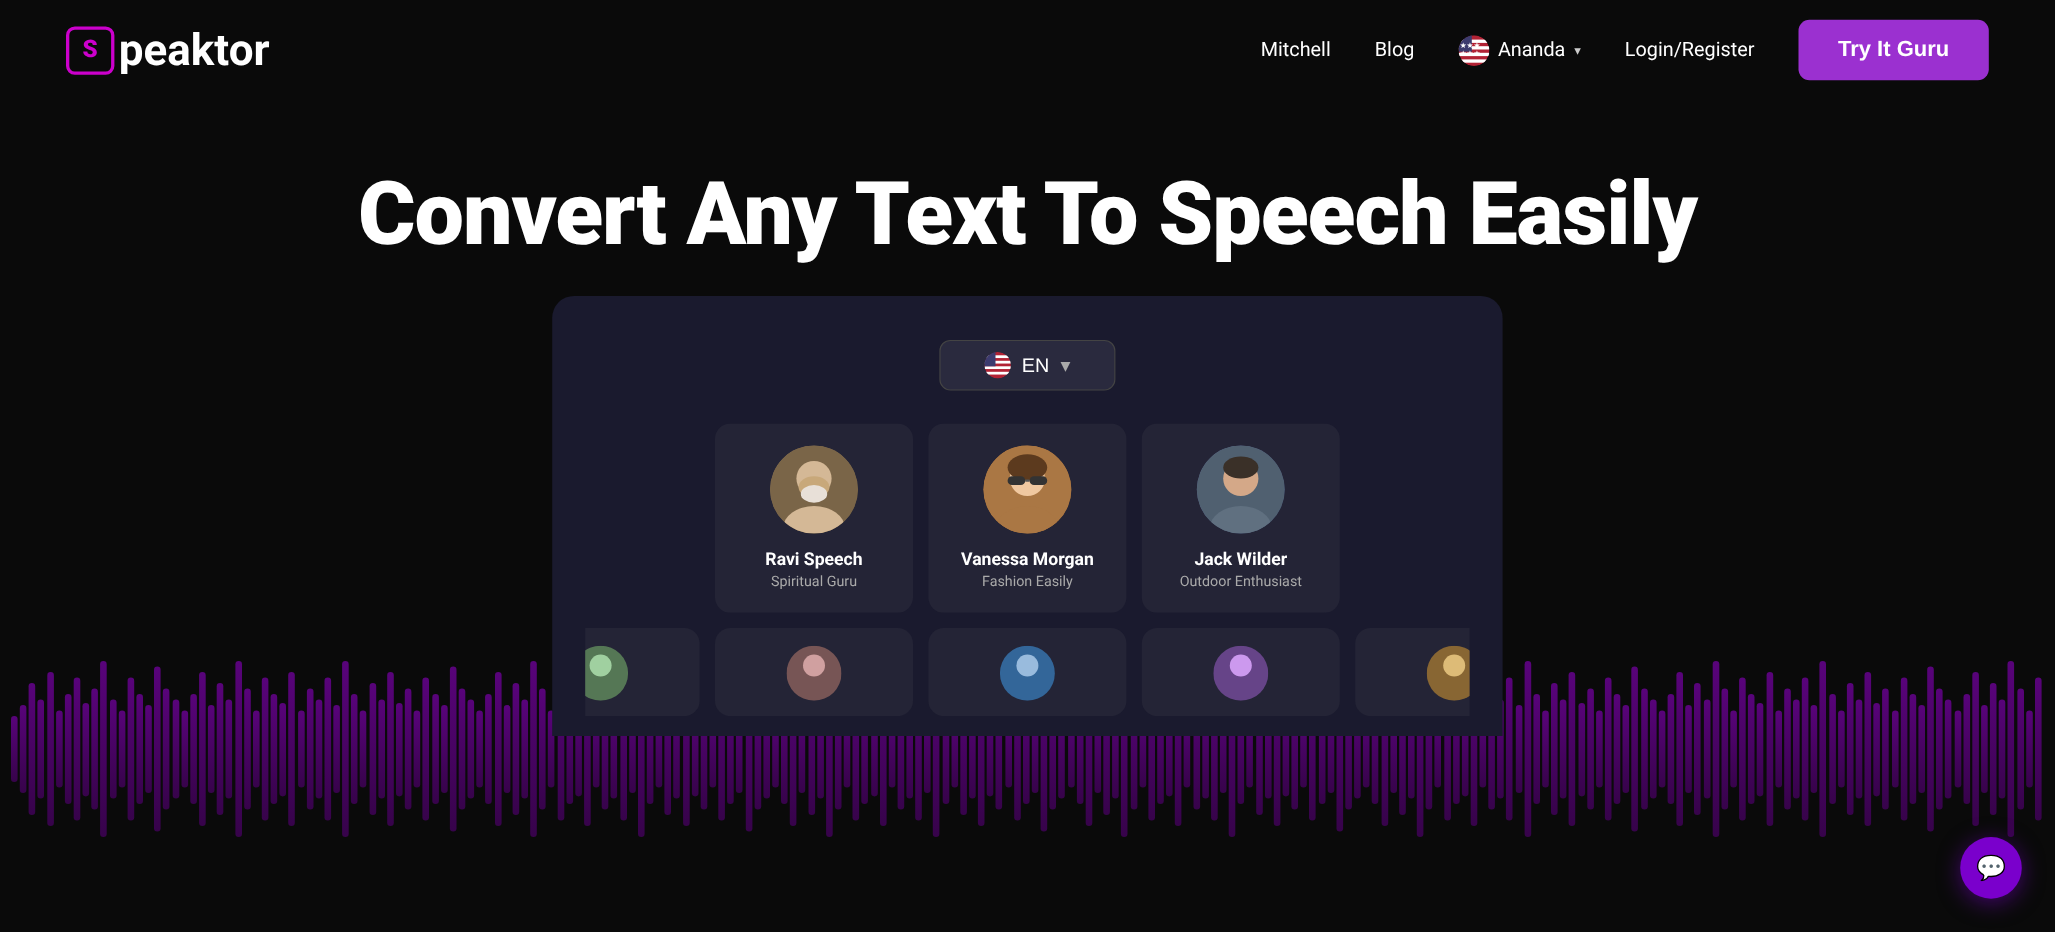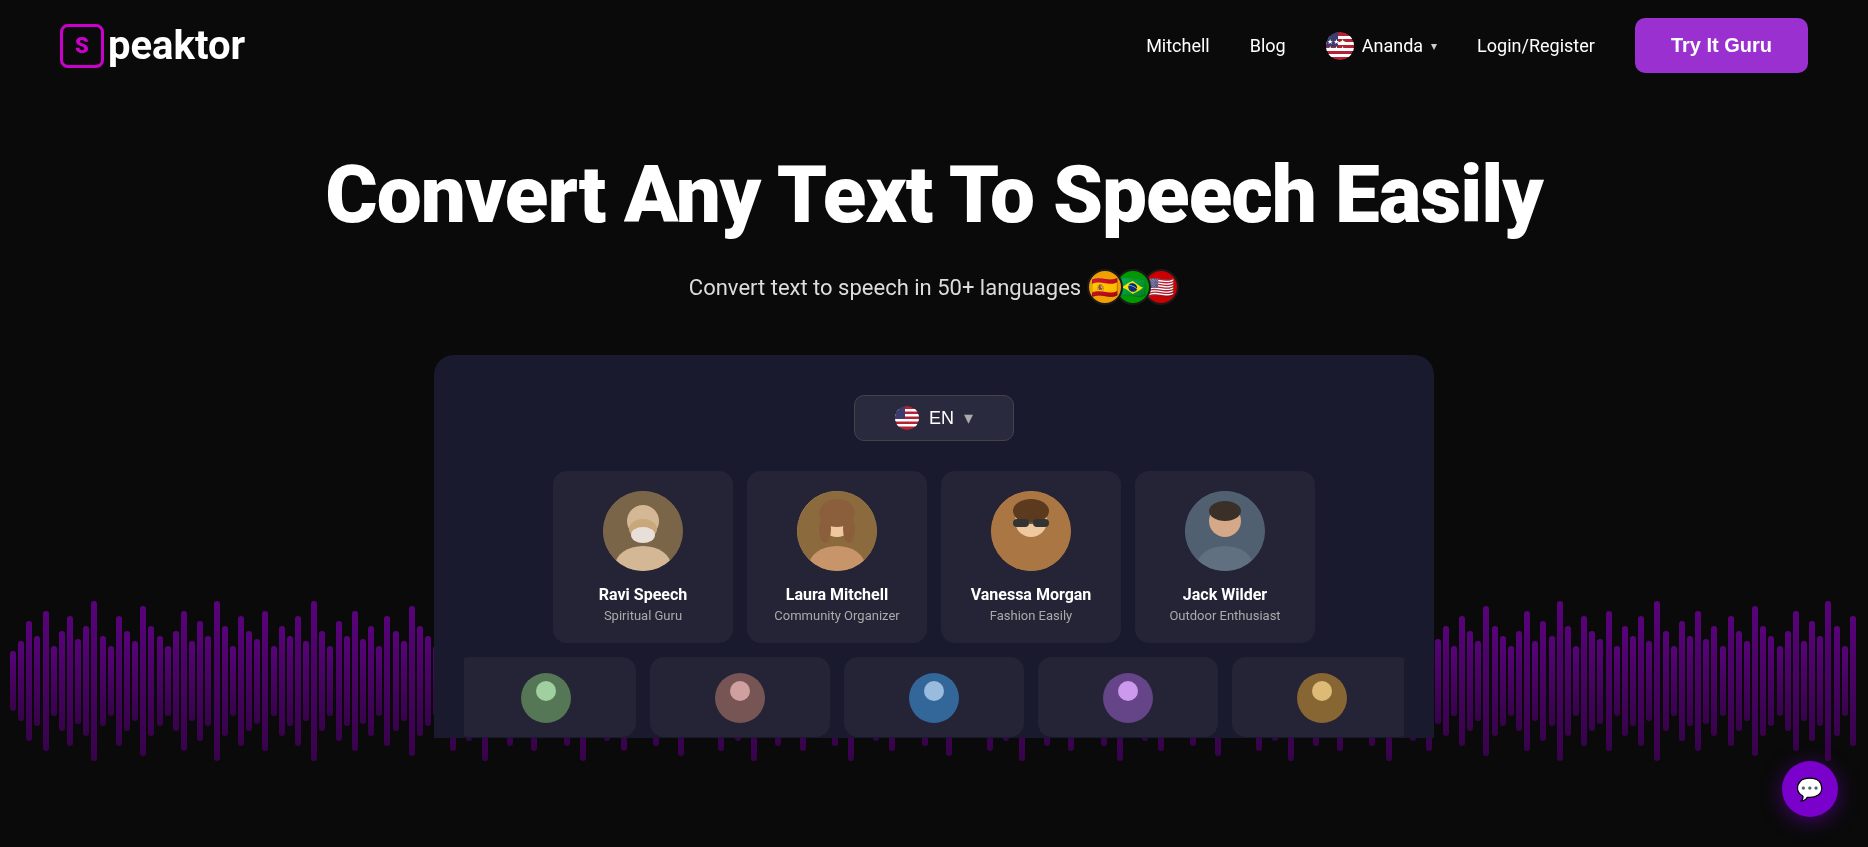--- a/index.html
+++ b/index.html
@@ -159,24 +159,24 @@
       background: linear-gradient(to top, #4a0066, #7a00aa);
       border-radius: 3px;
       opacity: 0.7;
     }
 
     
     .app-mockup {
       position: relative;
       z-index: 5;
       margin: 0 auto;
-      width: 1000px;
+      width: 864px;
       background: #1a1a2e;
       border-radius: 20px 20px 0 0;
-      padding: 40px 30px 1px;
+      padding: 40px 30px 18px;
       min-height: 380px;
     }
 
     .lang-dropdown {
       display: flex;
       align-items: center;
       justify-content: center;
       margin: 0 auto 30px;
       width: 160px;
     }
@@ -554,28 +554,20 @@
       <div class="wave-bar" style="height: 90px;"></div>
       <div class="wave-bar" style="height: 160px;"></div>
       <div class="wave-bar" style="height: 110px;"></div>
       <div class="wave-bar" style="height: 70px;"></div>
       <div class="wave-bar" style="height: 130px;"></div>
   </div>
 
   <div class="hero">
     <h1 class="hero-title">Convert Any Text To Speech Easily</h1>
 
-    <div class="hero-subtitle">
-      <span>Convert text to speech in 50+ languages</span>
-      <div class="flag-stack">
-        <div class="flag-circle" style="background:#f0a000; z-index:3;">🇪🇸</div>
-        <div class="flag-circle" style="background:#009900; z-index:2;">🇧🇷</div>
-        <div class="flag-circle" style="background:#cc0000; z-index:1;">🇺🇸</div>
-      </div>
-    </div>
 
     <div class="app-mockup">
 
       <div class="lang-dropdown">
         <button class="lang-dropdown-btn">
 
           <svg width="24" height="24" viewBox="0 0 24 24" style="border-radius:50%">
             <circle cx="12" cy="12" r="12" fill="#b22234"></circle>
             <rect y="3" width="24" height="2.5" fill="#fff"></rect>
             <rect y="8" width="24" height="2.5" fill="#fff"></rect>
@@ -599,35 +591,20 @@
 
               <ellipse cx="40" cy="38" rx="14" ry="10" fill="#c8a87a"></ellipse>
 
               <ellipse cx="40" cy="44" rx="12" ry="8" fill="#e8e0d8"></ellipse>
             </svg>
           </div>
           <div class="voice-name">Ravi Speech</div>
           <div class="voice-role">Spiritual Guru</div>
         </div>
 
-        <div class="voice-card">
-          <div class="voice-avatar avatar-laura">
-            <svg width="80" height="80" viewBox="0 0 80 80">
-              <circle cx="40" cy="40" r="40" fill="#8B6B3E"></circle>
-              <circle cx="40" cy="30" r="16" fill="#f0c8a0"></circle>
-              <ellipse cx="40" cy="75" rx="28" ry="20" fill="#c8956a"></ellipse>
-
-              <ellipse cx="40" cy="22" rx="18" ry="14" fill="#8B5E3C"></ellipse>
-              <ellipse cx="28" cy="38" rx="6" ry="14" fill="#8B5E3C"></ellipse>
-              <ellipse cx="52" cy="38" rx="6" ry="14" fill="#8B5E3C"></ellipse>
-            </svg>
-          </div>
-          <div class="voice-name">Laura Mitchell</div>
-          <div class="voice-role">Community Organizer</div>
-        </div>
 
         <div class="voice-card">
           <div class="voice-avatar avatar-vanessa">
             <svg width="80" height="80" viewBox="0 0 80 80">
               <circle cx="40" cy="40" r="40" fill="#AA7744"></circle>
               <circle cx="40" cy="30" r="16" fill="#f0c8a0"></circle>
               <ellipse cx="40" cy="75" rx="28" ry="20" fill="#AA7744"></ellipse>
 
               <ellipse cx="40" cy="20" rx="18" ry="12" fill="#5C3A1E"></ellipse>
 

